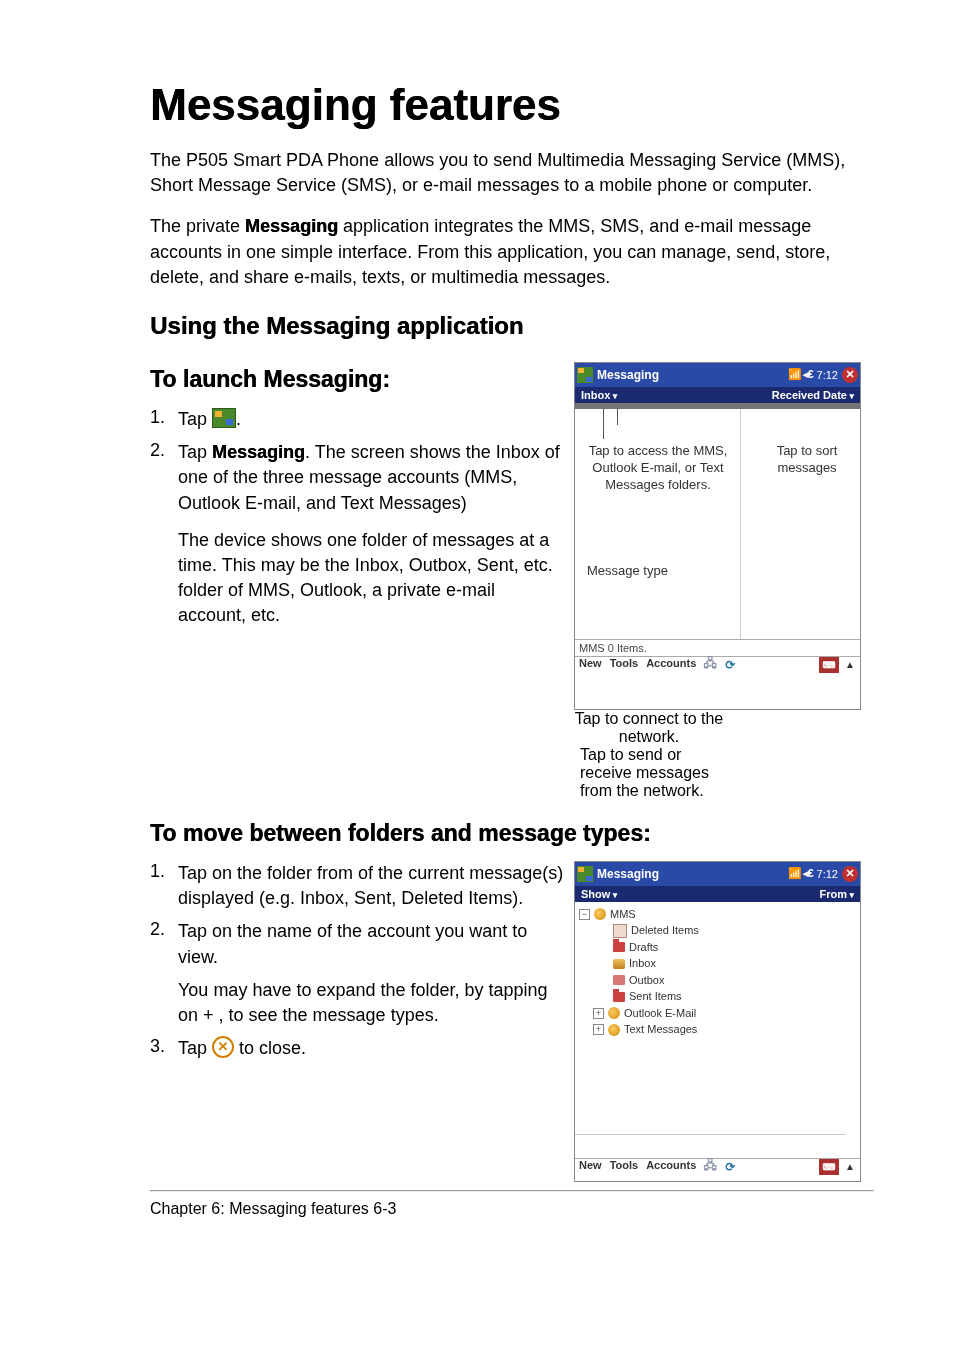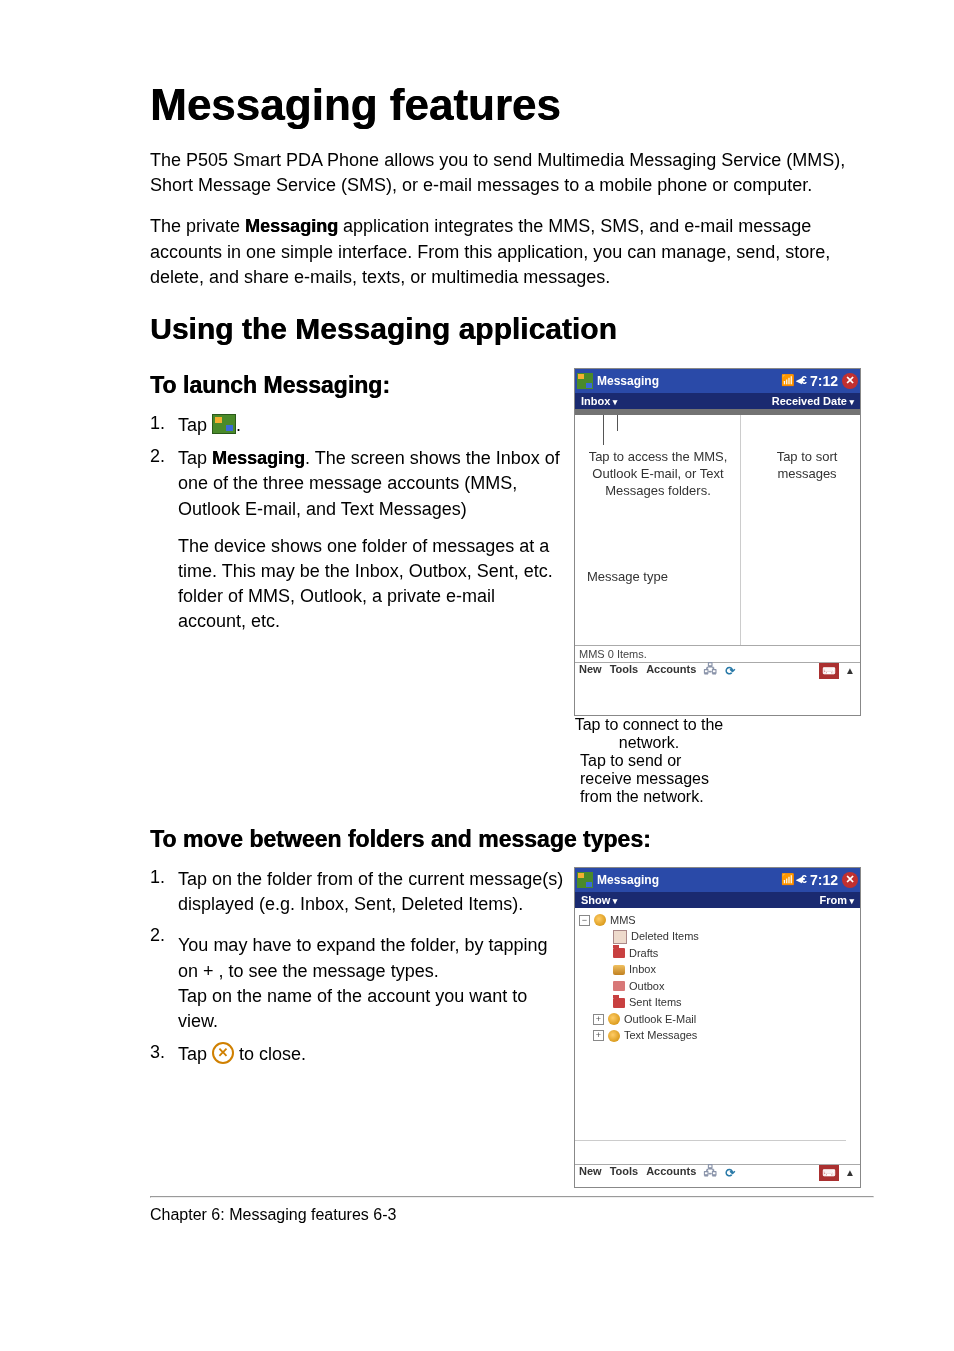--- a/index.html
+++ b/index.html
@@ -19,21 +19,21 @@
     font-size: 44px;
     margin: 0 0 18px 0;
     text-shadow: 0.5px 0 0 currentColor;
   }
   p.body {
     font-size: 18px;
     line-height: 1.4;
     margin: 0 0 16px 0;
   }
   h2.section {
-    font-size: 30px;
+    font-size: 24px;
     font-weight: 800;
     margin: 22px 0 12px 0;
     text-shadow: 0.5px 0 0 currentColor;
   }
   h3.sub {
     font-size: 23px;
     font-weight: 800;
     margin: 14px 0 14px 0;
     text-shadow: 0.5px 0 0 currentColor;
   }
@@ -116,21 +116,21 @@
     color: #fff;
     display:flex;
     align-items:center;
     justify-content:space-between;
     height: 24px;
     padding: 0 2px;
     font-weight:bold;
   }
   .dev-title .left-g { display:flex; align-items:center; gap:4px;}
   .dev-title .sig { font-size:11px; letter-spacing:-1px; }
-  .dev-title .clk { font-size:14px; font-weight:bold;}
+  .dev-title .clk { font-size:11px; font-weight:normal;}
   .dev-close-btn {
     width:16px; height:16px; border-radius:50%;
     background:#c03030; color:#fff; font-size:11px;
     display:flex; align-items:center; justify-content:center;
     font-weight:bold;
   }
   .start-tiny {
     width:16px; height:16px; background:#4a8a2a;
     display:inline-block; position:relative;
   }
@@ -322,22 +322,22 @@
   <div class="two-col">
     <div class="left-col">
       <ol class="steps">
         <li>
           <span class="num">1.</span>
           <span class="txt">Tap on the folder from of the current message(s) displayed (e.g. Inbox, Sent, Deleted Items).</span>
         </li>
         <li>
           <span class="num">2.</span>
           <span class="txt">
+            <div>Tap on the name of the account you want to view.</div>
             <div style="margin-top:8px;">You may have to expand the folder, by tapping on + , to see the message types.</div>
-            <div>Tap on the name of the account you want to view.</div>
           </span>
         </li>
         <li>
           <span class="num">3.</span>
           <span class="txt">
             <span>Tap </span><span class="close-circle">✕</span><span> to close.</span>
           </span>
         </li>
       </ol>
     </div>

